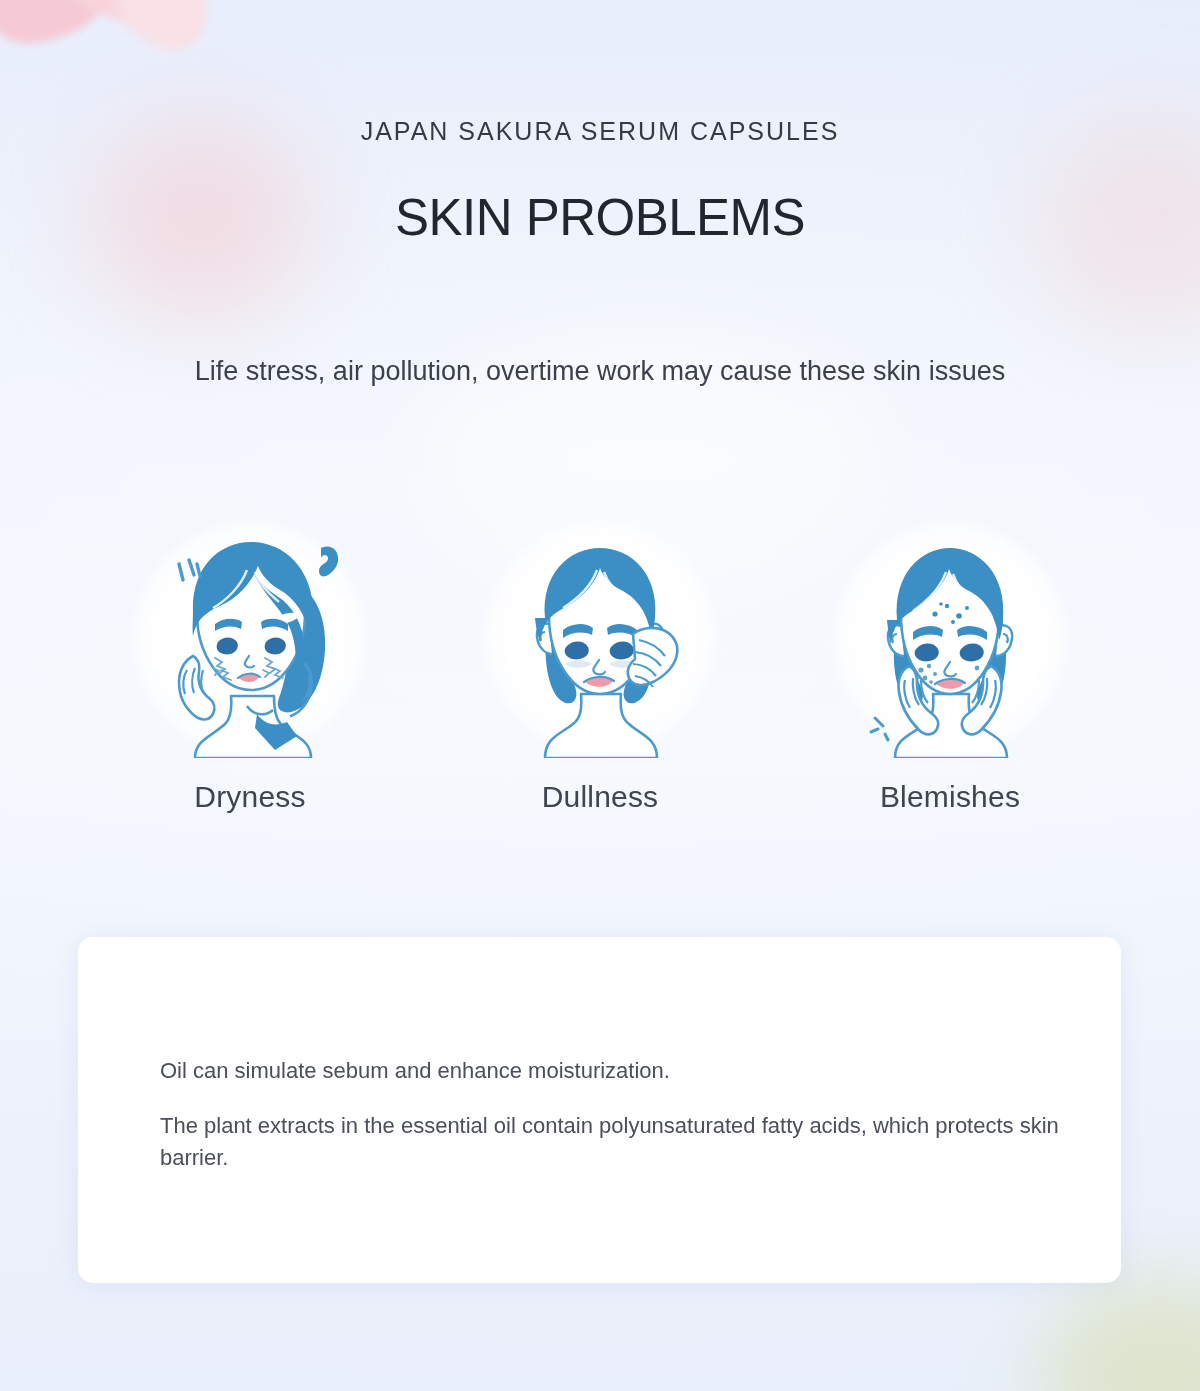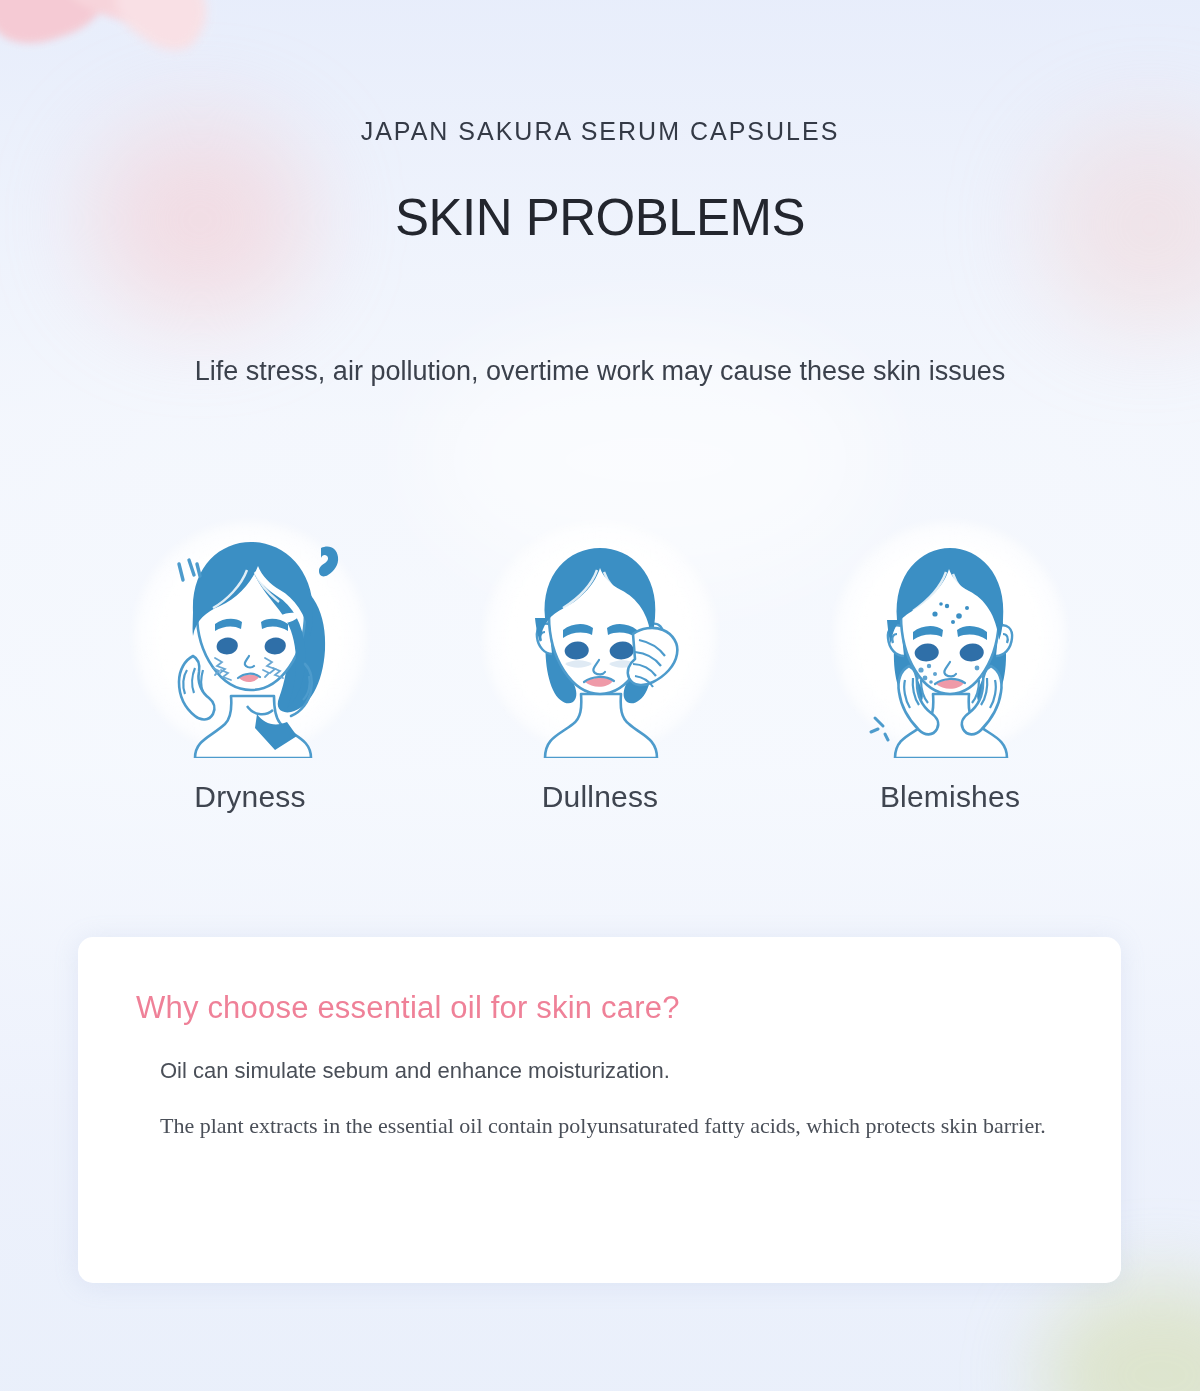--- a/index.html
+++ b/index.html
@@ -78,21 +78,21 @@
     box-shadow:0 2px 26px rgba(146,163,205,.16);
   }
   .card-title{
     position:absolute; left:58px; top:53px;
     font-size:31px; color:#ef8198; font-weight:400; letter-spacing:.2px;
   }
   .card-body{ position:absolute; left:58px; top:118px; width:930px; }
   .card-line{
     font-size:22px; line-height:1.48; color:#4a4f58; font-weight:400; margin-bottom:22px;margin-left:24px;
   }
-  .card-line:last-child{ margin-bottom:0;font-family:Liberation Serif, serif; }
+  .card-line:last-child{ margin-bottom:0; }
 </style>
 </head>
 <body>
 
 <div class="bg-base"></div>
 <div class="bg-vert"></div>
 <div class="blur-blob blob-white-mid"></div>
 <div class="blur-blob blob-pink-left"></div>
 <div class="blur-blob blob-pink-right"></div>
 <div class="blur-blob blob-green-br"></div>
@@ -309,18 +309,17 @@
           <path d="M36 214l7-3"></path>
           <path d="M50 216l3 6"></path>
         </g>
       </svg>
     </div>
     <div class="problem-label">Blemishes</div>
   </div>
 </div>
 
 <div class="card">
-  <div class="card-title">Why choose essential oil for skin care?</div>
   <div class="card-body">
     <p class="card-line">Oil can simulate sebum and enhance moisturization.</p>
     <p class="card-line">The plant extracts in the essential oil contain polyunsaturated fatty acids, which protects skin barrier.</p>
   </div>
 </div>
 
 </body></html>

